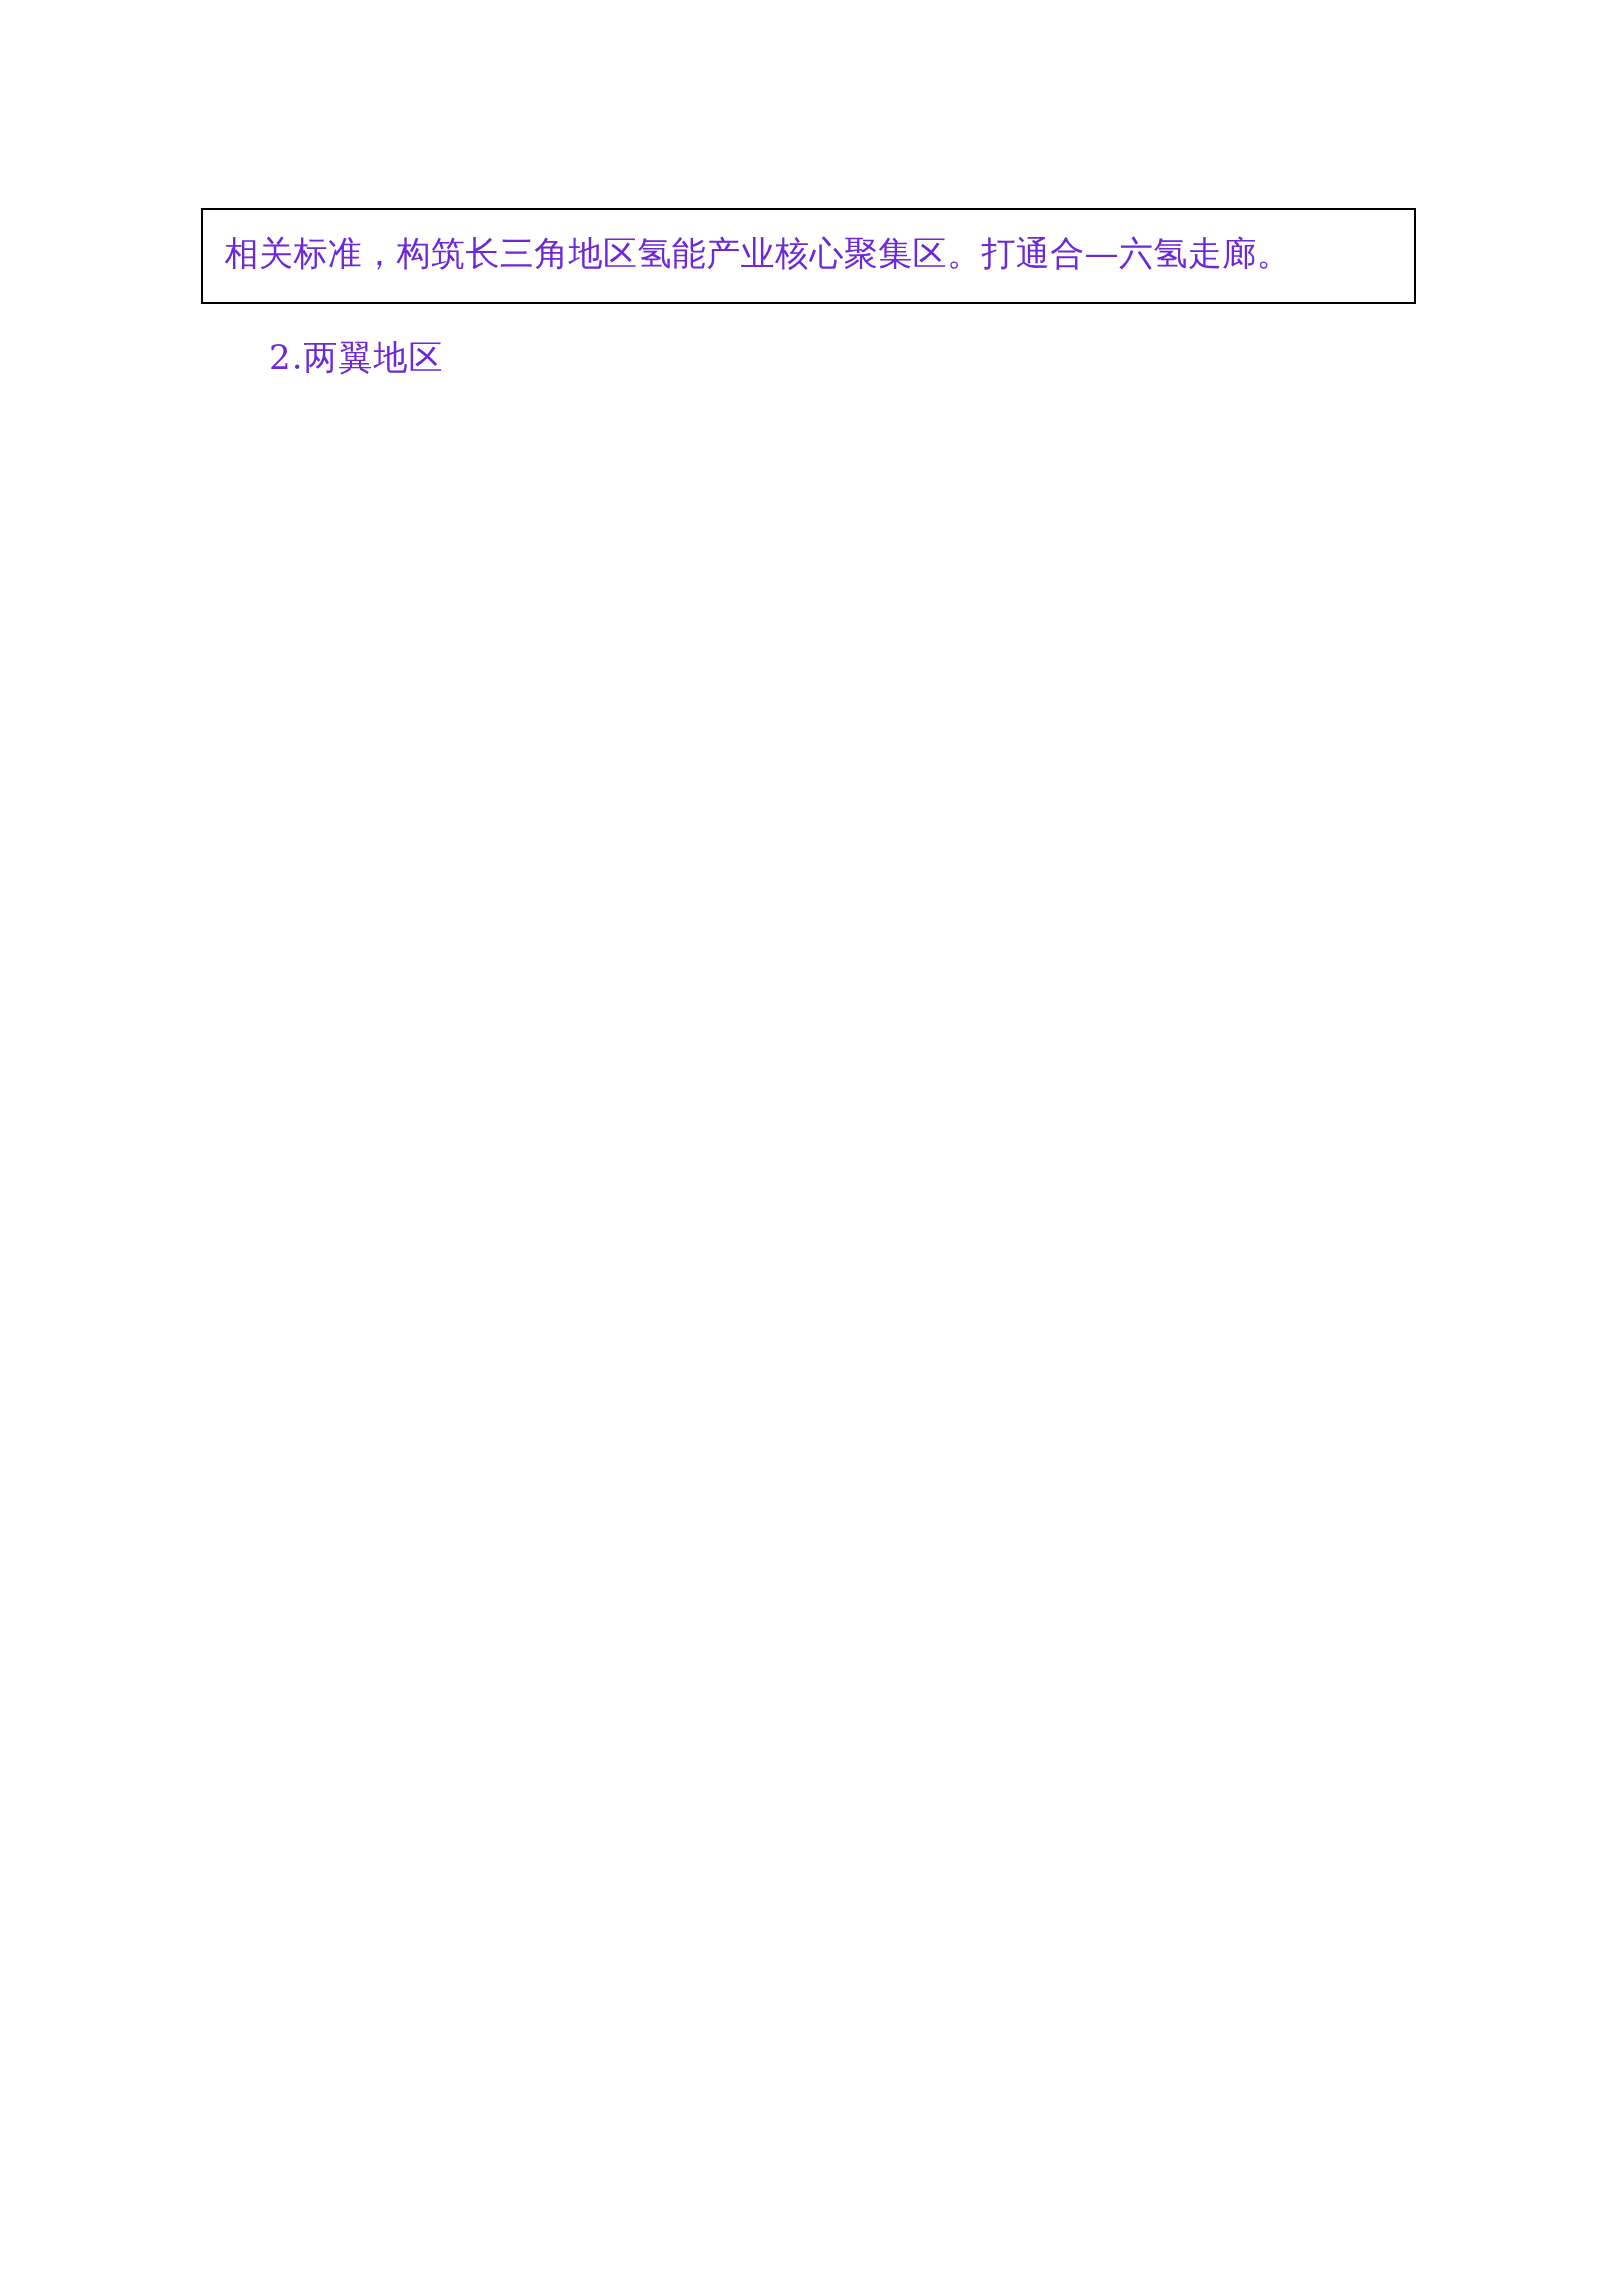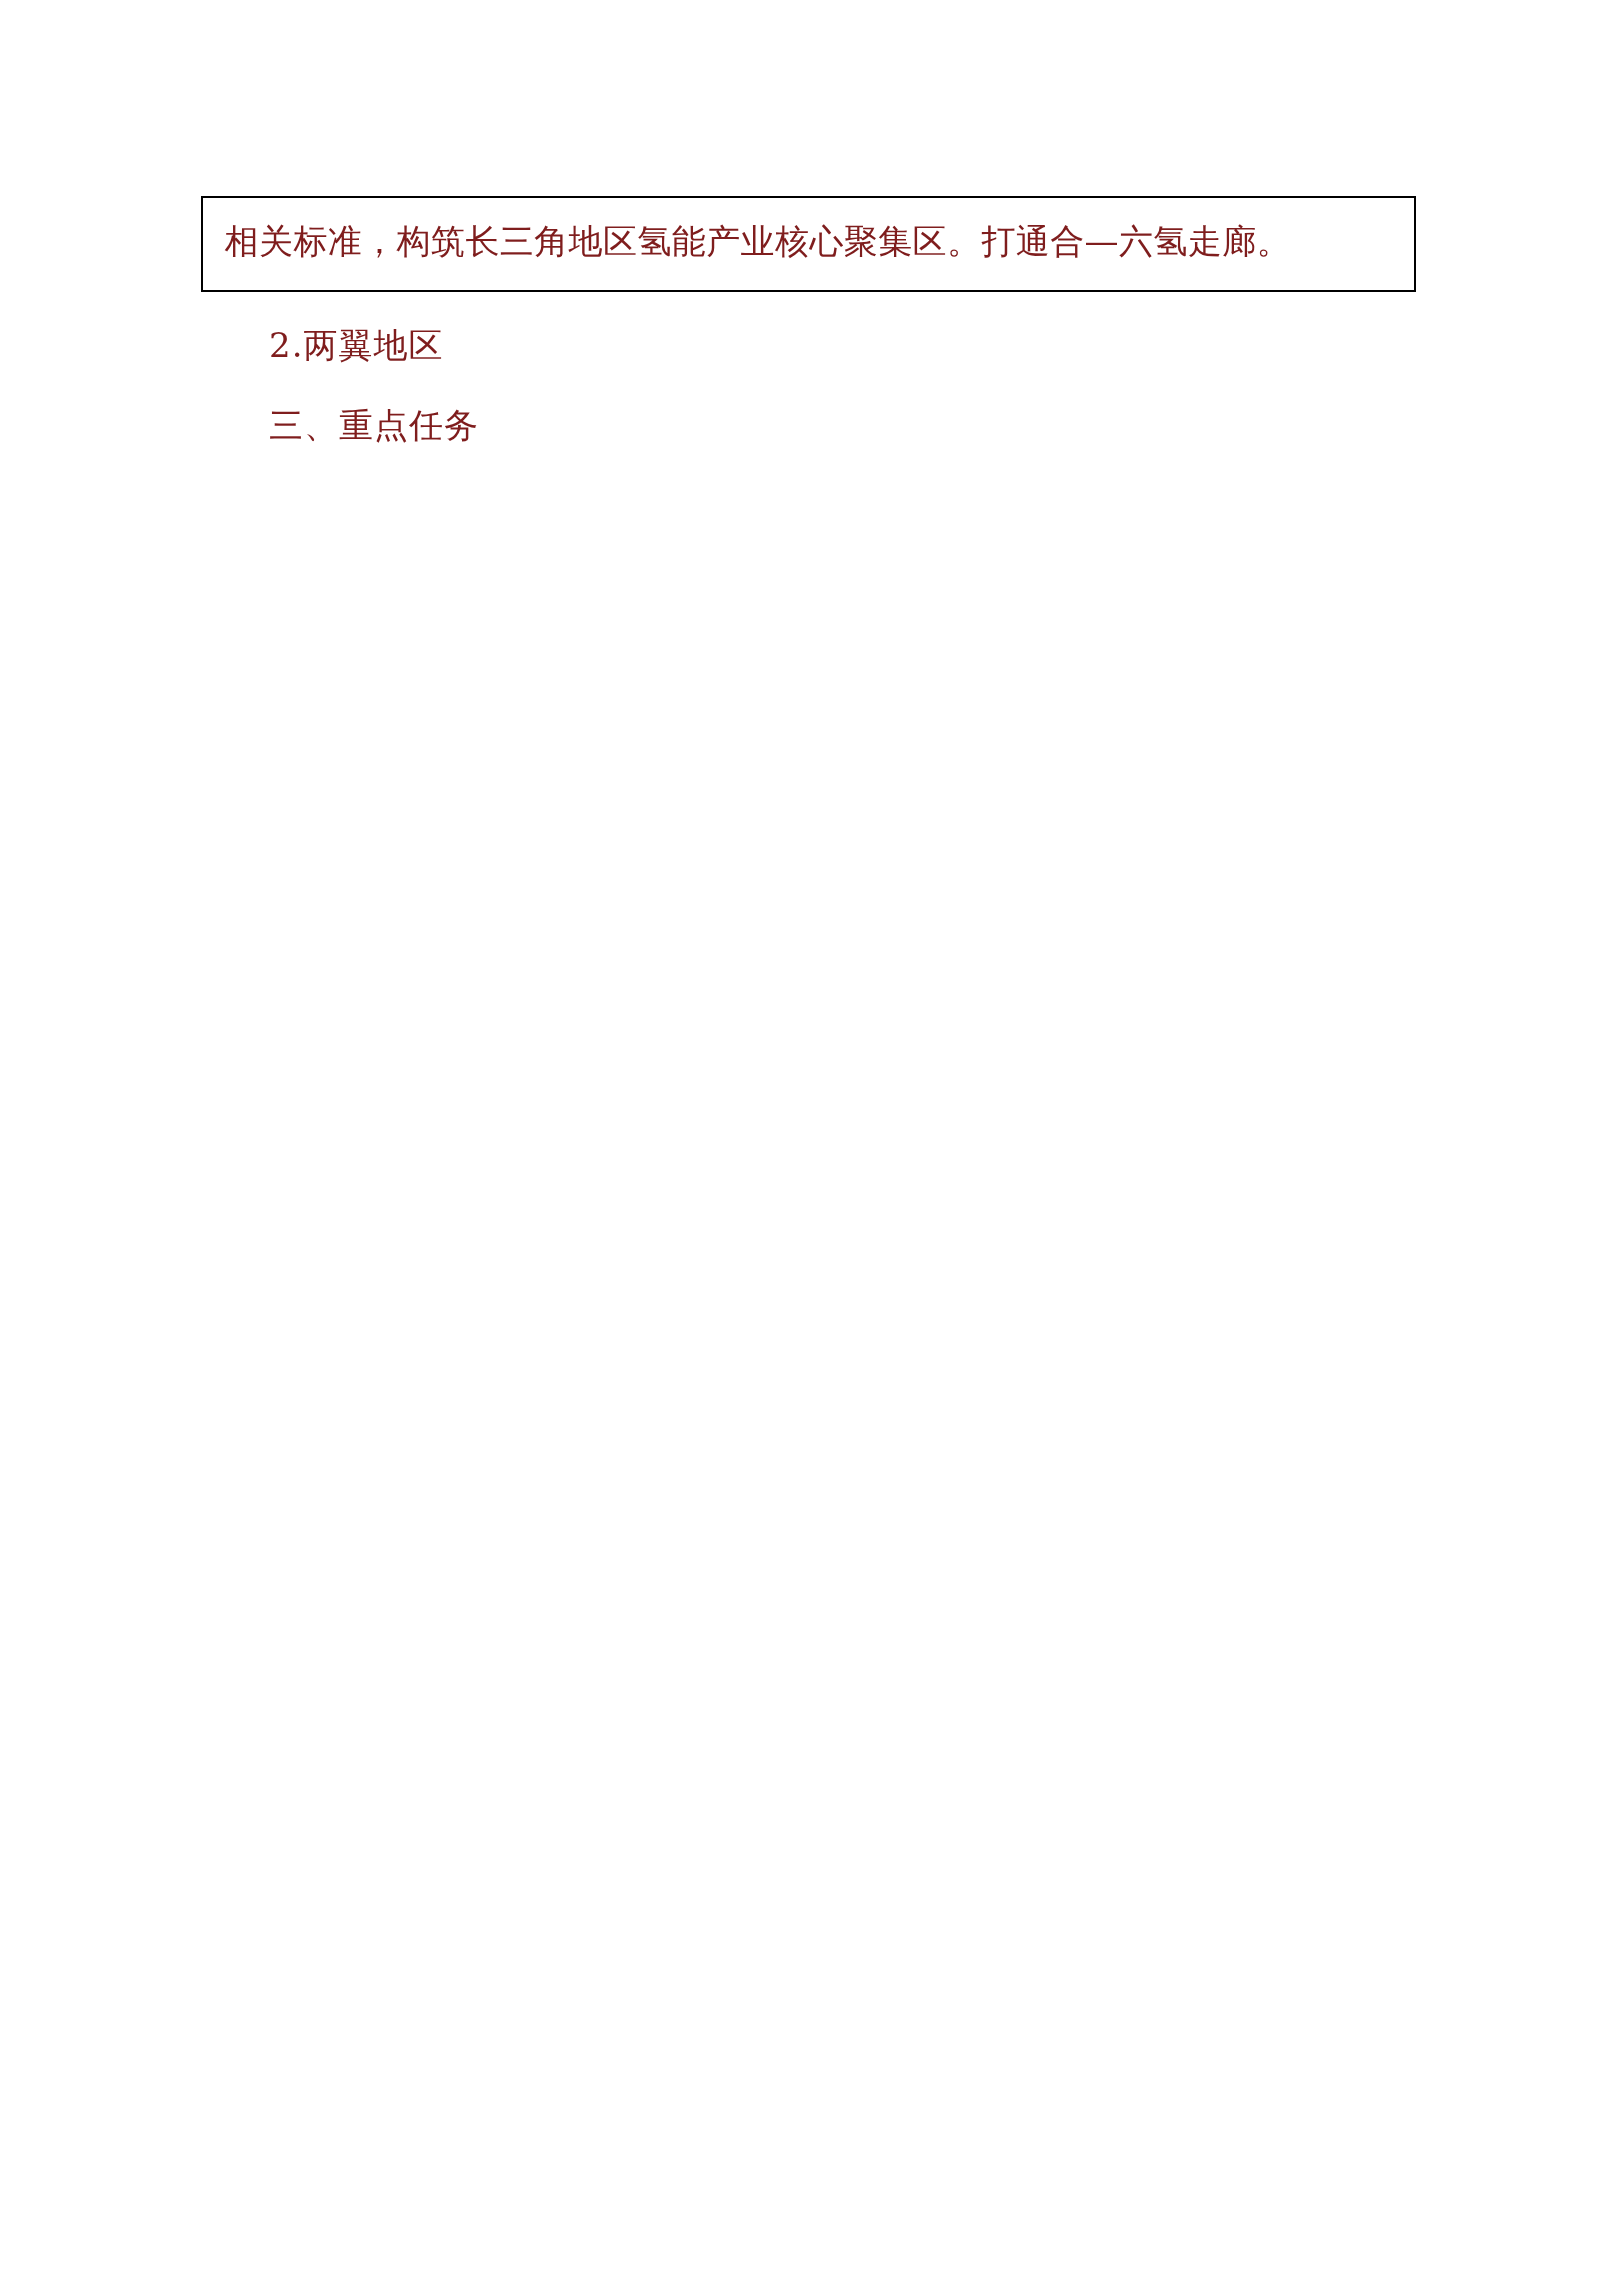--- a/index.html
+++ b/index.html
@@ -5,24 +5,24 @@
   html, body {
     margin: 0;
     padding: 0;
     background: #ffffff;
   }
   .page {
     position: relative;
     width: 1621px;
     height: 1694px;
     background: #ffffff;
-    margin: 0 auto;
+    margin: 12px auto;
     box-sizing: border-box;
     font-family: "DejaVu Serif", "Liberation Serif", serif;
-    color: #7f1d1d;
+    color: #6d28d9;
   }
   .content {
     position: absolute;
     left: 201px;
     top: 196px;
     width: 1215px;
   }
   
   .framed {
     border: 2px solid #000000;
@@ -73,21 +73,20 @@
     <div class="framed">
       <p>相关标准，构筑长三角地区氢能产业核心聚集区。打通合—六氢走廊。</p>
     </div>
 
     <div class="sec-gap"></div>
 
     <h2 class="heading">2.两翼地区</h2>
 
     <div class="sec-gap"></div>
 
-    <h2 class="heading">三、重点任务</h2>
 
     <div class="sec-gap"></div>
 
 
   </div>
 
   <div class="page-number">— 7 —</div>
 
 </div>
 

